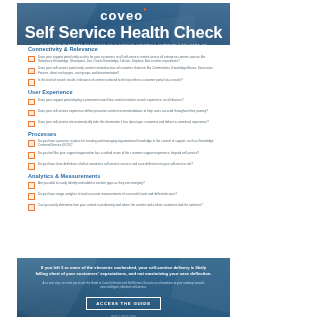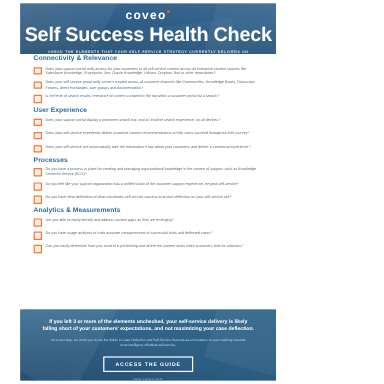--- a/index.html
+++ b/index.html
@@ -24,21 +24,21 @@
     overflow:hidden;
     display:flex;flex-direction:column;align-items:center;justify-content:flex-start;
   }
   .facet{position:absolute;opacity:.06;background:#ffffff;}
   .f1{width:90px;height:90px;left:-22px;top:-32px;transform:rotate(28deg);}
   .f2{width:70px;height:70px;right:-18px;top:-20px;transform:rotate(15deg);opacity:.05;}
   .f3{width:120px;height:40px;left:60px;bottom:-18px;transform:rotate(-8deg);opacity:.04;}
 
   .logo{
     position:relative;z-index:2;margin-top:6px;
-    font-size:10px;letter-spacing:1.1px;color:#ffffff;font-weight:700;
+    font-size:13px;letter-spacing:1.1px;color:#ffffff;font-weight:700;
     display:flex;align-items:flex-start;line-height:1;
   }
   .logo .mark{
     display:inline-block;width:3px;height:3px;background:#f05a28;
     margin-left:.5px;margin-top:-1px;
     clip-path:polygon(0 0,100% 50%,0 100%);
   }
   .headline{
     position:relative;z-index:2;
     margin-top:2px;
@@ -117,21 +117,21 @@
   <div class="header">
     <div class="facet f1"></div>
     <div class="facet f2"></div>
     <div class="facet f3"></div>
 
     <div class="logo">
       <span>coveo</span>
       <span class="mark"></span>
     </div>
 
-    <div class="headline">Self Success Health Check</div>
+    <div class="headline">Self Service Health Check</div>
     <div class="subhead">CHECK THE ELEMENTS THAT YOUR SELF-SERVICE STRATEGY CURRENTLY DELIVERS ON</div>
   </div>
 
   <div class="content">
 
     <div class="section">
       <div class="sec-title">Connectivity &amp; Relevance</div>
       <div class="item">
         <span class="checkbox"></span>
         <span class="item-text">Does your support portal unify access for your customers to all self-service content across all enterprise content sources like Salesforce Knowledge, Sharepoint, Jive, Oracle Knowledge, Lithium, Dropbox, Box or other repositories?</span>

